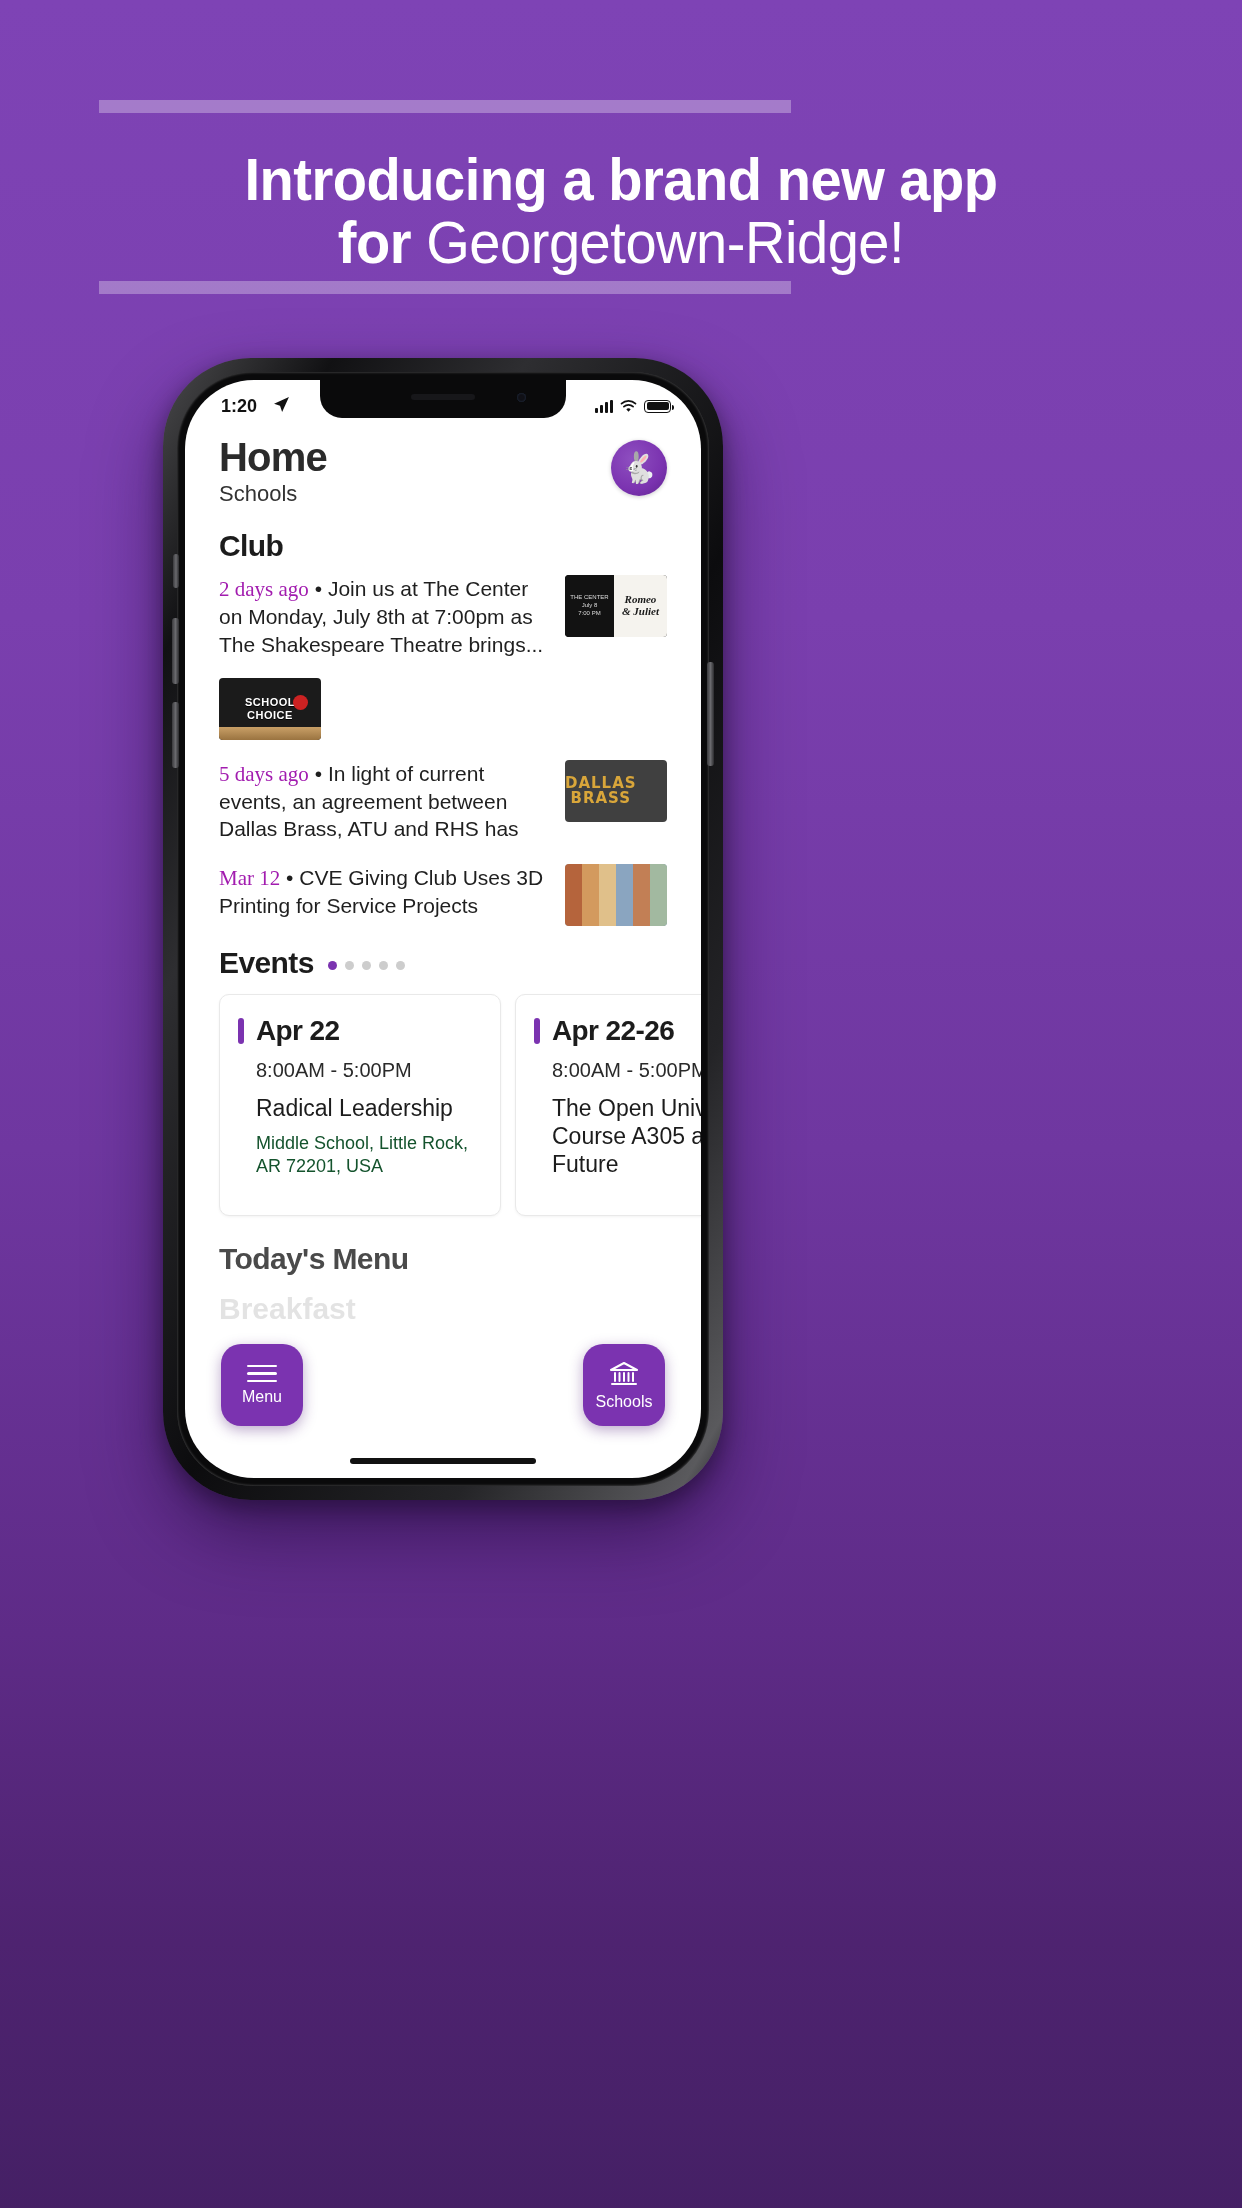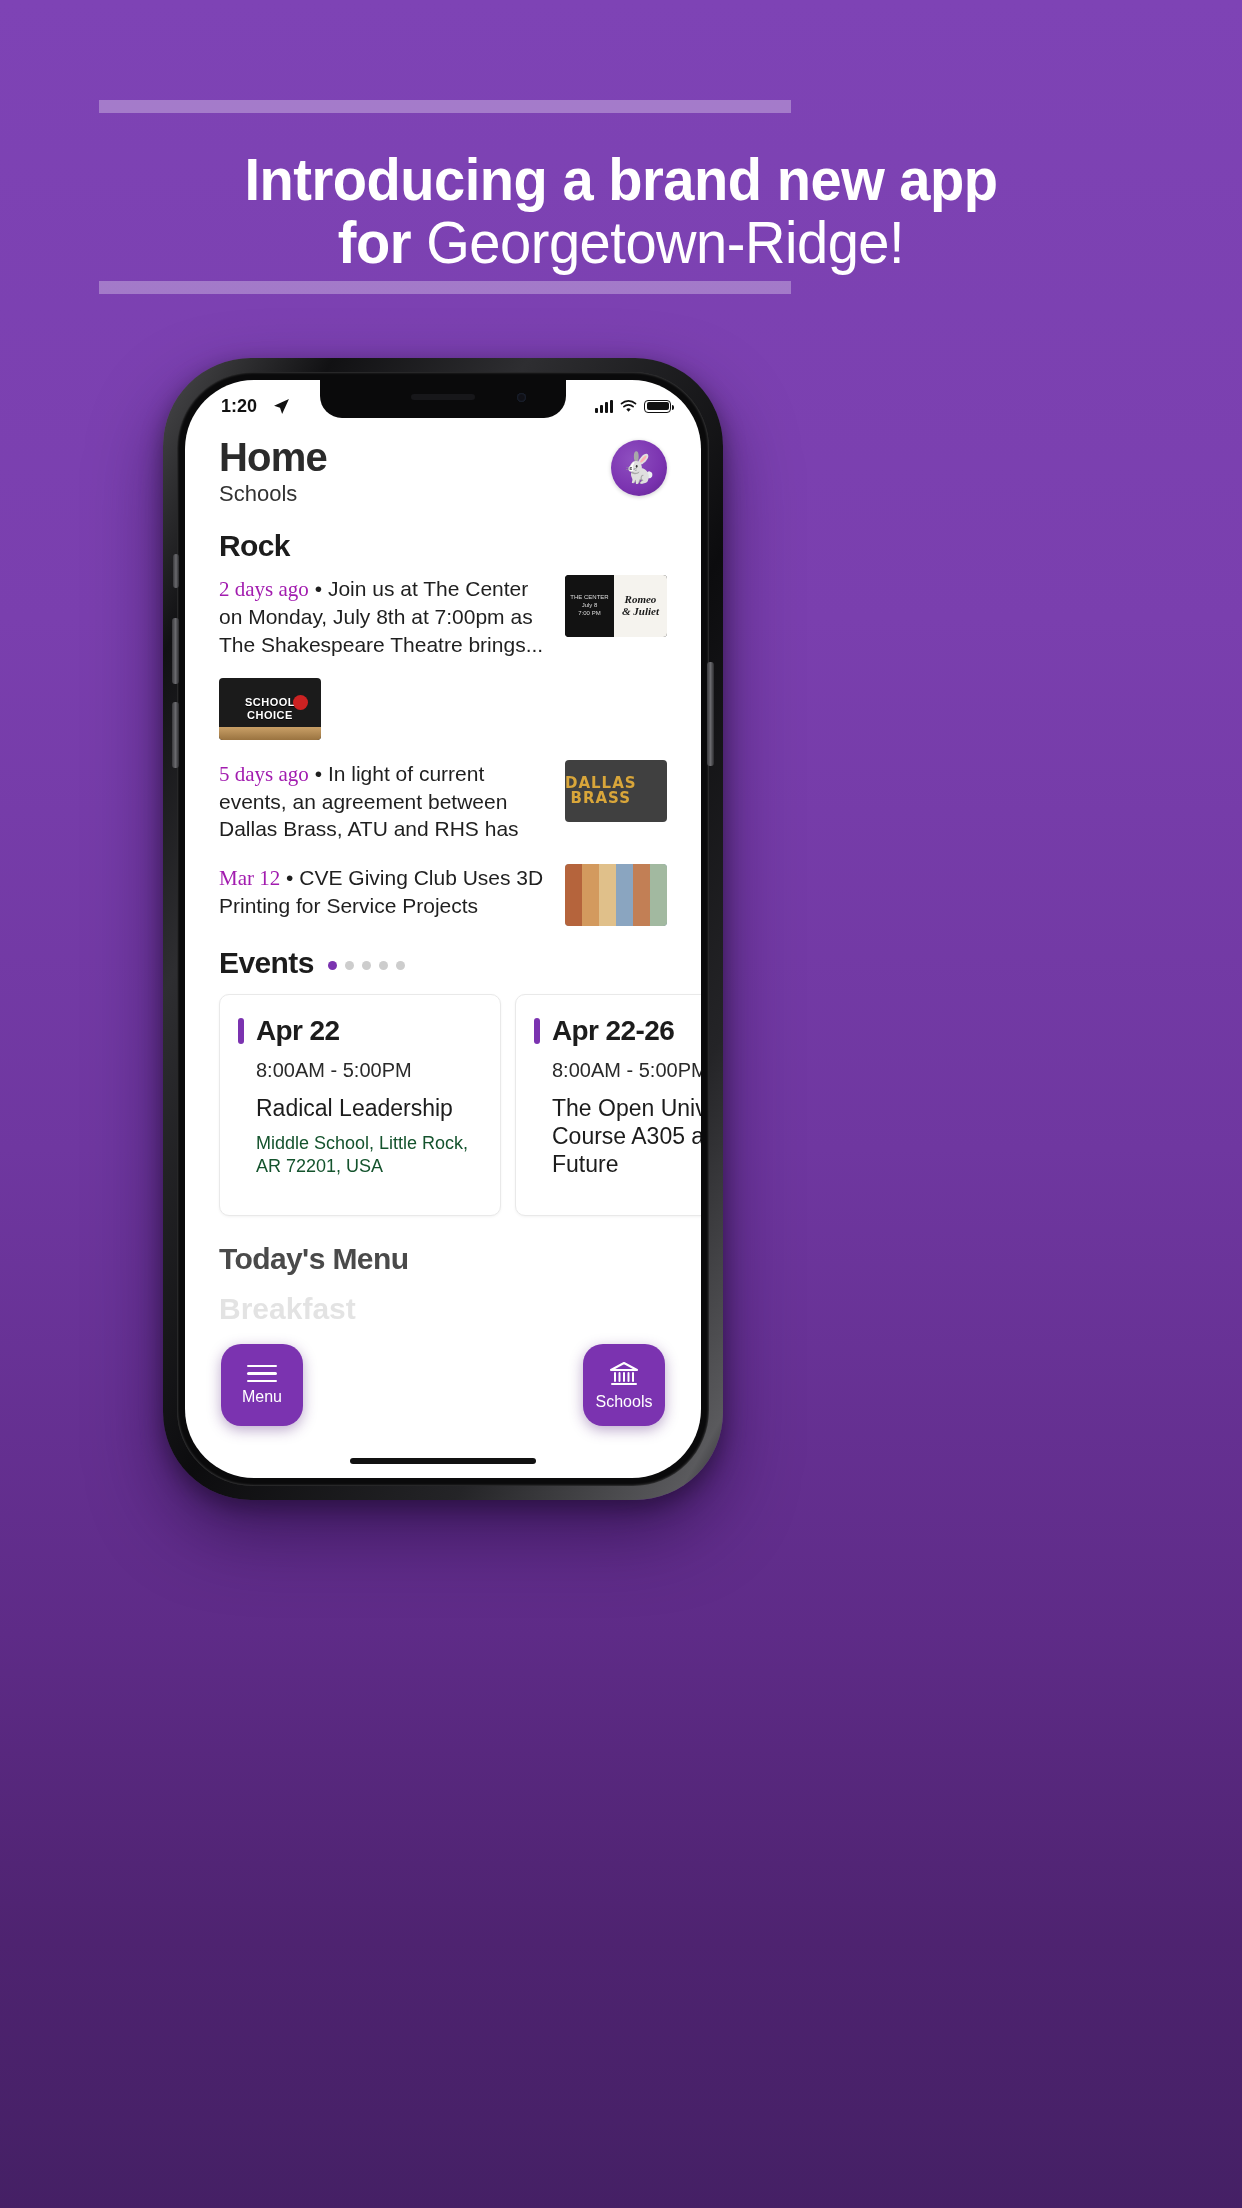--- a/index.html
+++ b/index.html
@@ -81,21 +81,21 @@
     background: #101016; box-shadow: inset 0 0 2px #2a3b55;
   }
 
   
   .statusbar {
     position: absolute; top: 0; left: 0; right: 0; height: 42px;
     display: flex; align-items: center; justify-content: space-between;
     padding: 10px 30px 0 36px; z-index: 5;
     font-size: 18px; font-weight: 700; color: #111;
   }
-  .sb-left { display: flex; align-items: center; gap: 16px; }
+  .sb-left { display: flex; align-items: flex-start; gap: 16px; }
   .sb-right { display: flex; align-items: center; gap: 7px; }
   .sig { display: flex; align-items: flex-end; gap: 2px; height: 13px; }
   .sig i { width: 3px; background: #111; border-radius: 1px; display:block; }
   .sig i:nth-child(1){height:5px}.sig i:nth-child(2){height:8px}
   .sig i:nth-child(3){height:11px}.sig i:nth-child(4){height:13px}
   .batt {
     width: 27px; height: 13px; border: 1.6px solid #111; border-radius: 4px;
     position: relative; padding: 1.5px;
   }
   .batt::after {
@@ -255,21 +255,21 @@
           <div class="hdr">
             <div>
               <div class="hdr-title">Home</div>
               <div class="hdr-sub">Schools</div>
             </div>
             <div class="avatar">
               <span class="mascot">🐇</span>
             </div>
           </div>
 
-          <div class="sect-title">Rock</div>
+          <div class="sect-title">Club</div>
 
           <div class="feed">
 
             <div class="feed-item">
               <div class="feed-text">
                 <span class="feed-age">2 days ago</span>
                 <span class="feed-dot">•</span>
                 <span>Join us at The Center on Monday, July 8th at 7:00pm as The Shakespeare Theatre brings...</span>
               </div>
               <div class="thumb th-shake">

